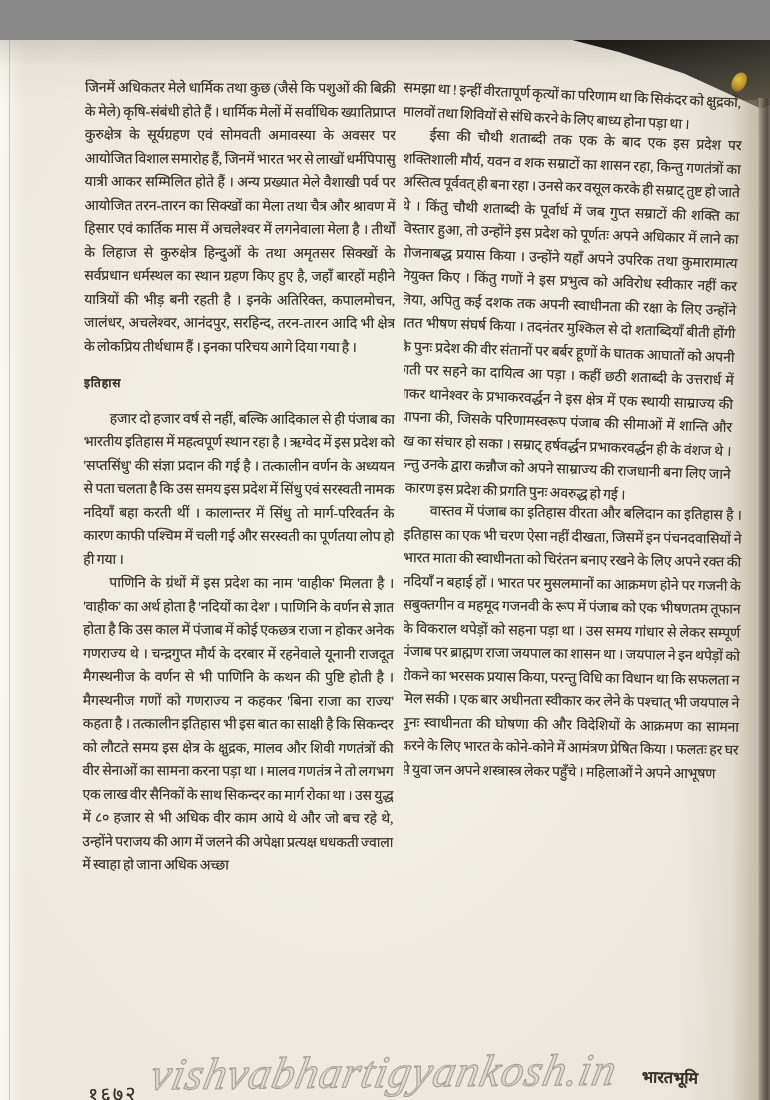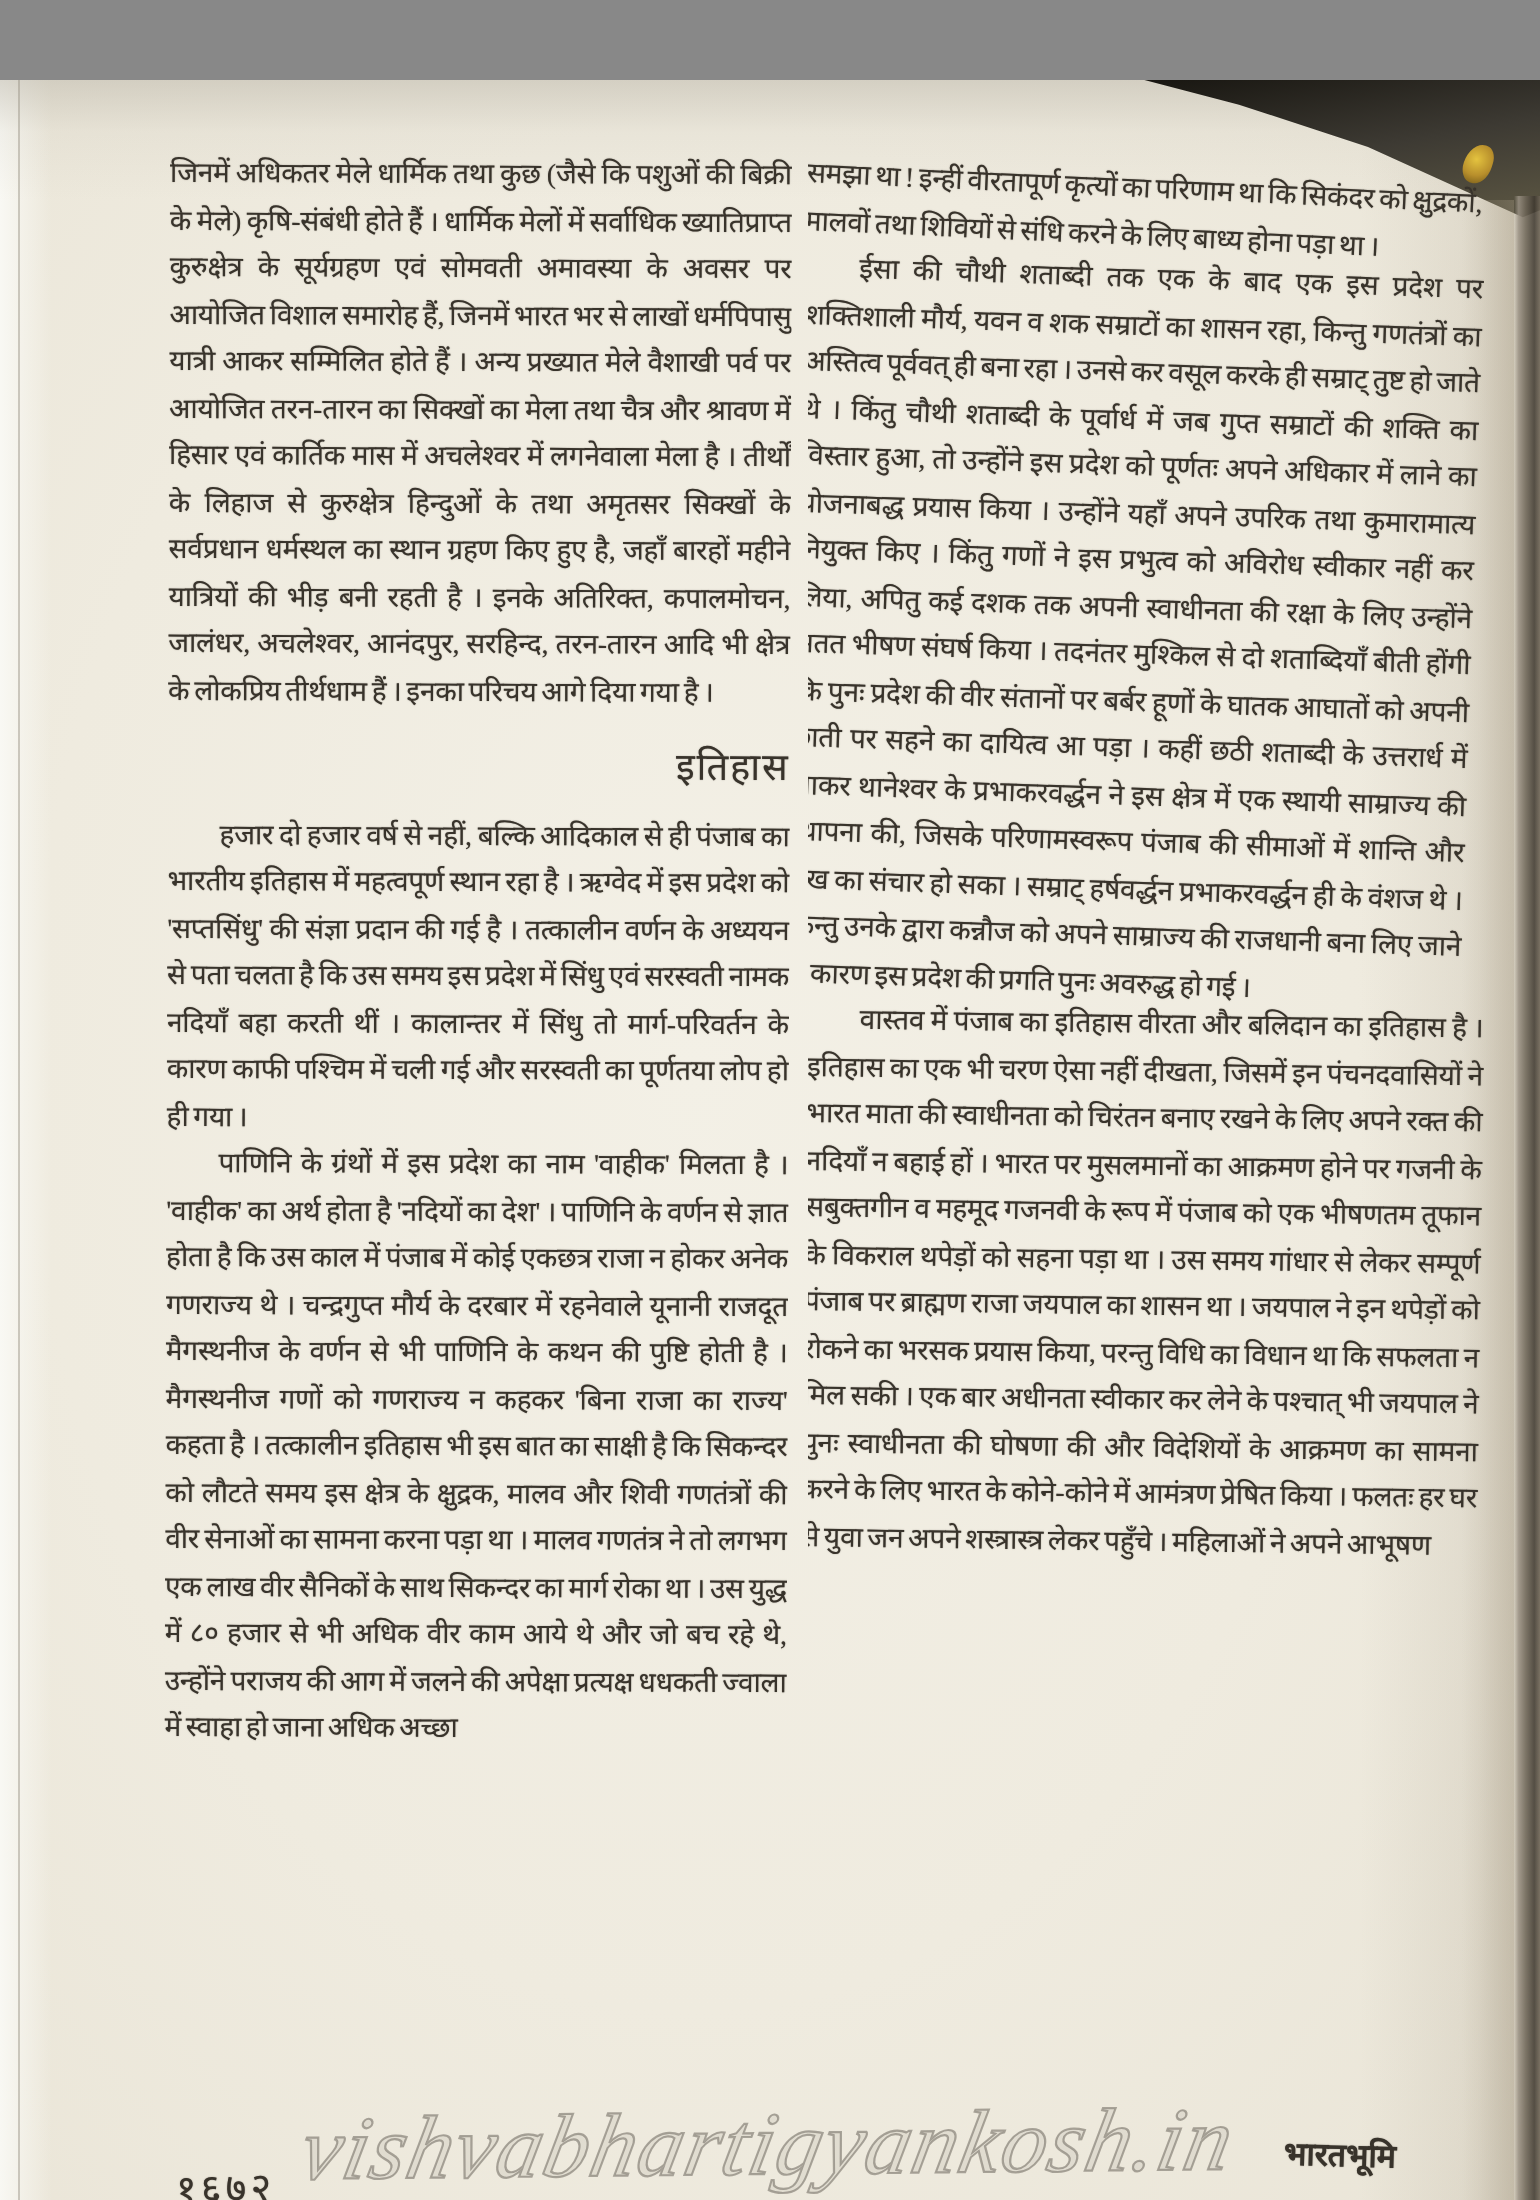--- a/index.html
+++ b/index.html
@@ -58,21 +58,21 @@
   .col p{margin:0;}
   .col p.indent{text-indent:26px;}
   .col-left{left:85px;width:311px;height:984px;transform:rotate(.2deg);transform-origin:top left;}
   .col-right{left:404px;width:338px;height:976px;transform-origin:top left;}
   .col-right p{transform-origin:top left;}
   .tilt-a{transform:rotate(2.6deg);}
   .tilt-b{transform:rotate(1.9deg);}
   .tilt-c{transform:rotate(.8deg);}
   h2.section-heading{
     margin:14px 0 11px 0;
-    font-size:19px;font-weight:normal;text-align:right;
+    font-size:12px;font-weight:bold;text-align:left;
     letter-spacing:1px;text-indent:0;
   }
   
   .page-number{position:absolute;left:88px;top:1040px;font-size:20px;letter-spacing:2px;transform:rotate(-2deg);text-shadow:0 0 .6px rgba(56,50,42,.6);}
   .running-title{position:absolute;left:642px;top:1026px;font-size:16px;font-weight:bold;transform:rotate(1.5deg);text-shadow:0 0 .6px rgba(56,50,42,.6);}
   .watermark{
     position:absolute;left:152px;top:1006px;width:480px;
     font-size:45px;font-style:italic;letter-spacing:1px;
     transform:skewX(-12deg) rotate(-.6deg);
     color:rgba(150,144,132,.14);

